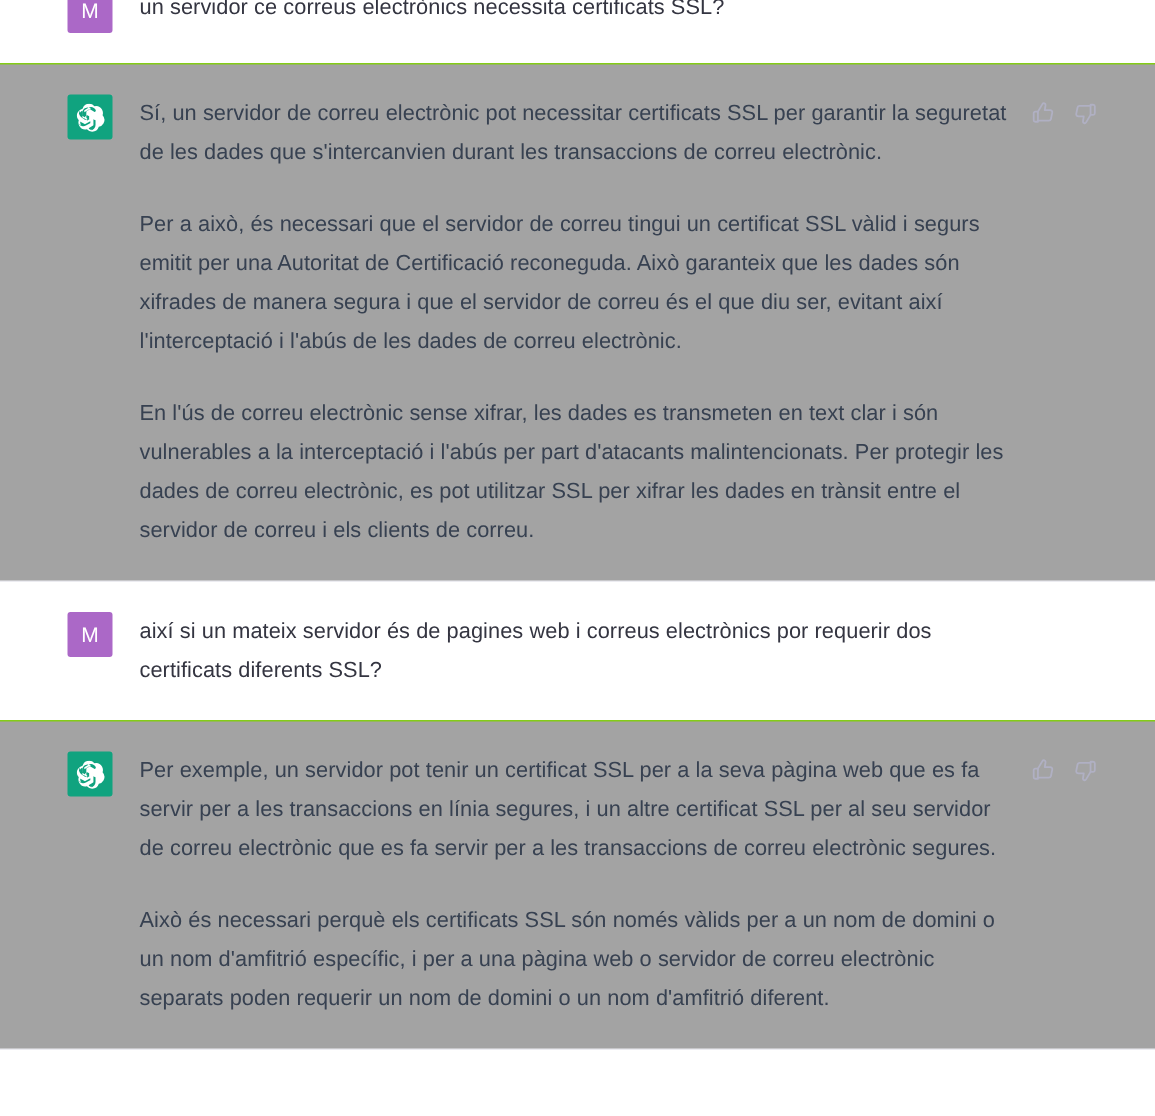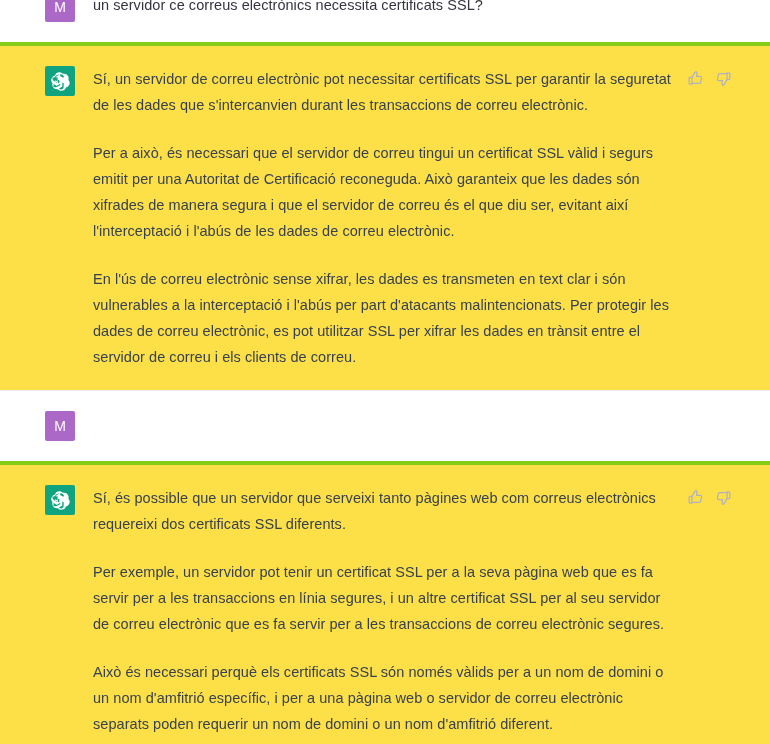--- a/index.html
+++ b/index.html
@@ -25,22 +25,22 @@
   .msg {
     position: relative;
     width: 100%;
     box-sizing: border-box;
     display: block;
   }
   .msg.user {
     background: #ffffff;
   }
   .msg.assistant {
-    background: #fde047;
-    border-top: 4px solid #84cc16;
+    background: #a3a3a3;
+    border-top: 1px solid #84cc16;
     border-bottom: 1px solid #ececf1;
   }
 
   .msg-inner {
     position: relative;
     display: flex;
     align-items: flex-start;
     max-width: 770px;
     padding: 20px 0 20px 0;
     box-sizing: border-box;
@@ -181,33 +181,35 @@
               </svg>
             </button>
           </div>
         </div>
       </div>
       <div class="msg user">
         <div class="msg-inner">
           <div class="avatar-col">
             <div class="avatar user-avatar">M</div>
           </div>
+          <div class="content-col">
+            <p>així si un mateix servidor és de pagines web i correus electrònics por requerir dos certificats diferents SSL?</p>
+          </div>
         </div>
       </div>
       <div class="msg assistant">
         <div class="msg-inner">
           <div class="avatar-col">
             <div class="avatar bot-avatar">
               <svg viewBox="0 0 41 41" aria-hidden="true">
                 <path fill="#ffffff" d="M37.532 16.87a9.963 9.963 0 0 0-.856-8.184 10.078 10.078 0 0 0-10.855-4.835A9.965 9.965 0 0 0 18.306.5a10.079 10.079 0 0 0-9.614 6.977 9.967 9.967 0 0 0-6.664 4.834 10.08 10.08 0 0 0 1.24 11.817 9.965 9.965 0 0 0 .856 8.185 10.079 10.079 0 0 0 10.855 4.835 9.965 9.965 0 0 0 7.516 3.35 10.078 10.078 0 0 0 9.617-6.981 9.967 9.967 0 0 0 6.663-4.834 10.079 10.079 0 0 0-1.243-11.813ZM22.498 37.886a7.474 7.474 0 0 1-4.799-1.735c.06-.33.144-.66.25-.98l5.93-3.423a.964.964 0 0 0 .486-.84v-8.36l2.506 1.447a.089.089 0 0 1 .5.068v6.92a7.51 7.51 0 0 1-7.5 7.503l2.627-.6Zm-16.105-6.88a7.474 7.474 0 0 1-.894-5.023c.06.034.169.1.246.144l5.932 3.423a.96.96 0 0 0 .97 0l7.241-4.18v2.894a.09.09 0 0 1-.36.077l-5.994 3.46a7.51 7.51 0 0 1-10.25-2.747l2.745 1.952ZM4.834 13.354a7.468 7.468 0 0 1 3.908-3.284c0 .068-.4.19-.4.27v6.847a.962.962 0 0 0 .484.838l7.241 4.18-2.507 1.447a.9.09 0 0 1-.84.007L7.36 20.2a7.51 7.51 0 0 1-2.747-10.25l.22 3.404Zm20.597 4.795 7.243 4.18v-4.822l-7.243-4.18-7.24 4.18v4.822l7.24-4.18Zm1.257-5.59-7.243-4.18a.96.96 0 0 0-.97 0l-7.24 4.18v-2.89a.09.09 0 0 1 .036-.078l5.993-3.46a7.51 7.51 0 0 1 10.25 2.747c.14.242.264.493.371.75l-1.197 2.93Zm-15.64 9.08-2.51-1.45a.09.09 0 0 1-.048-.066v-6.92a7.51 7.51 0 0 1 12.31-5.77c-.59.032-.163.09-.26.145l-5.93 3.424a.96.96 0 0 0-.487.838l-.004 8.357.929 1.442Zm1.362-2.936 3.226-1.863 3.226 1.863v3.726l-3.226 1.862-3.226-1.862v-3.726Z"></path>
               </svg>
             </div>
           </div>
           <div class="content-col">
-            <p>Sí, és possible que un servidor que serveixi tanto pàgines web com correus electrònics requereixi dos certificats SSL diferents.</p>
             <p>Per exemple, un servidor pot tenir un certificat SSL per a la seva pàgina web que es fa servir per a les transaccions en línia segures, i un altre certificat SSL per al seu servidor de correu electrònic que es fa servir per a les transaccions de correu electrònic segures.</p>
             <p>Això és necessari perquè els certificats SSL són només vàlids per a un nom de domini o un nom d'amfitrió específic, i per a una pàgina web o servidor de correu electrònic separats poden requerir un nom de domini o un nom d'amfitrió diferent.</p>
           </div>
           <div class="actions">
             <button class="action-btn">
               <svg viewBox="0 0 24 24" aria-hidden="true">
                 <path d="M7 10.5v9.5H4.5A1.5 1.5 0 0 1 3 18.5v-6.5A1.5 1.5 0 0 1 4.5 10.5H7Z"></path>
                 <path d="M7 10.5l4.2-7.1a1.6 1.6 0 0 1 2.95 1.05L13.4 9h5.1a2 2 0 0 1 1.96 2.4l-1.2 6A2 2 0 0 1 17.3 19H7"></path>
               </svg>
             </button>

